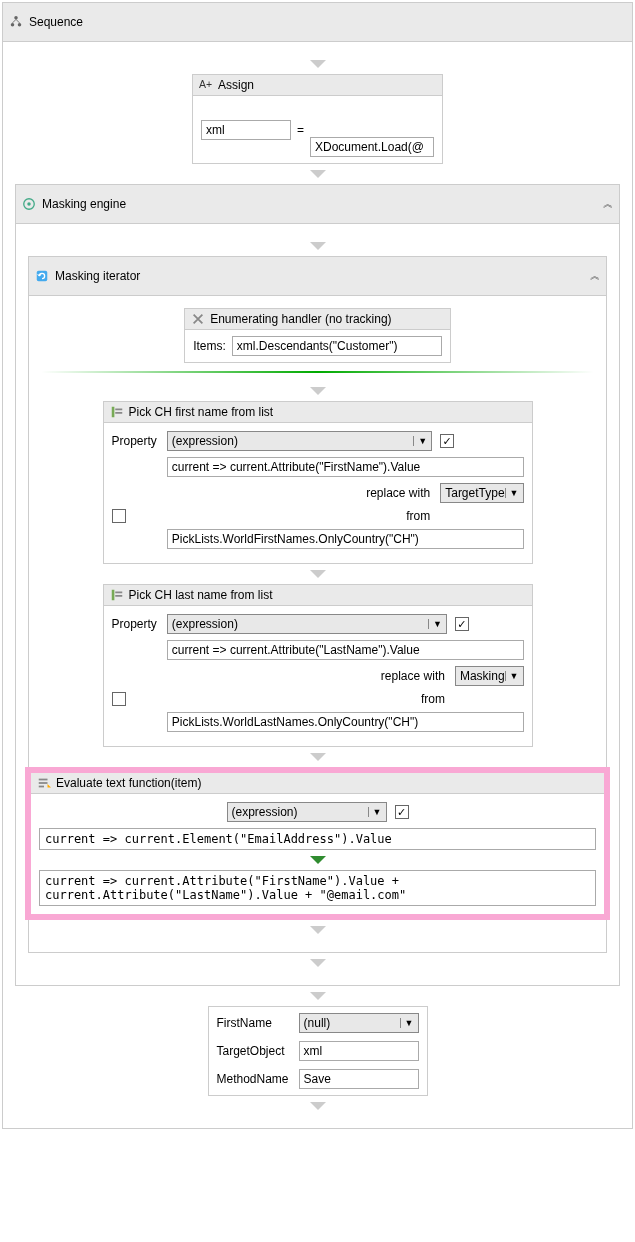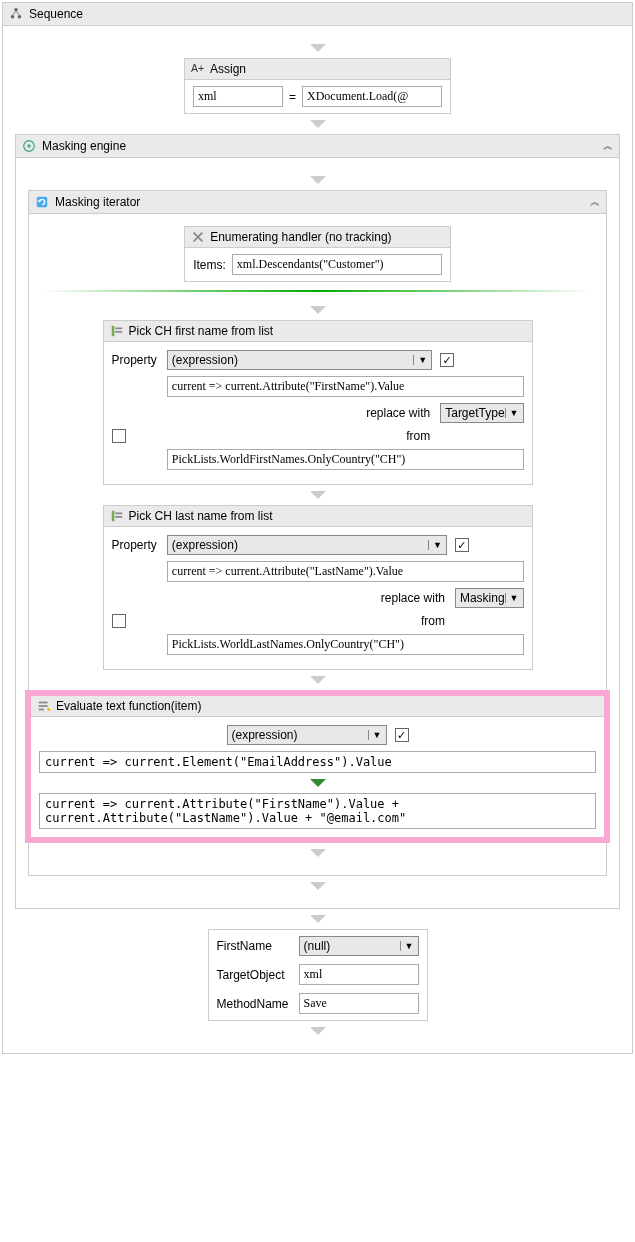--- a/index.html
+++ b/index.html
@@ -1,38 +1,38 @@
 <!DOCTYPE html>
 <html><head>
 <meta charset="utf-8">
 <style>
 * { box-sizing: border-box; font-family: "Segoe UI", Tahoma, sans-serif; font-size: 12px; }
 body { margin: 0; padding: 2px; background: #fff; width: 635px; }
 .panel { border: 1px solid #ccc; background: #fff; margin-bottom: 0; }
-.panel-header { background: #eaeaea; padding: 4px 6px; display: flex; align-items: center; gap: 6px; border-bottom: 1px solid #ccc; }
+.panel-header { background: #eaeaea; padding: 12px 6px; display: flex; align-items: center; gap: 6px; border-bottom: 1px solid #ccc; }
 .panel-header .collapse-btn { margin-left: auto; font-size: 10px; color: #555; cursor: pointer; }
 .panel-body { padding: 12px; display: flex; flex-direction: column; align-items: center; }
 .arrow-down { width: 0; height: 0; border-left: 8px solid transparent; border-right: 8px solid transparent; border-top: 8px solid #999; margin: 6px auto; opacity: 0.5; }
 .arrow-down.green { border-top-color: #1a7f1a; opacity: 0.9; }
 .box { border: 1px solid #ccc; background: #fff; }
 .box-header { background: #eaeaea; padding: 3px 6px; display: flex; align-items: center; gap: 5px; border-bottom: 1px solid #ccc; }
 .box-body { padding: 6px 8px; }
 .assign-row { display: flex; align-items: center; gap: 6px; }
 .input-field { border: 1px solid #aaa; padding: 2px 4px; background: #fff; min-height: 20px; font-family: Consolas, monospace; font-size: 12px; }
 .input-field.short { width: 90px; }
-.input-field.med { width: 140px; }
+.input-field.med { width: 124px; margin-top: 35px; }
 .green-sep { height: 2px; width: 100%; background: linear-gradient(to right, transparent, #0a0, transparent); margin: 8px 0; }
 .icon { width: 14px; height: 14px; display: inline-block; flex-shrink: 0; }
 .collapse-icon { font-family: monospace; }
 .form-table { display: grid; grid-template-columns: auto 1fr auto; gap: 6px 8px; align-items: center; }
 .form-table .label { text-align: right; padding-right: 2px; }
 .combo { border: 1px solid #888; background: #e8e8e8; padding: 2px 4px; display: flex; align-items: center; min-height: 20px; }
 .combo .drop { margin-left: auto; font-size: 9px; border-left: 1px solid #888; padding-left: 4px; }
 .checkbox { width: 14px; height: 14px; border: 1px solid #666; display: inline-flex; align-items: center; justify-content: center; font-size: 11px; background: #fff; }
-.mono { font-family: Liberation Serif, serif; font-size: 12px; }
+.mono { font-family: Liberation Sans, sans-serif; font-size: 12px; }
 .full-width-input { border: 1px solid #aaa; padding: 3px 5px; background: #fff; width: 100%; }
 .full-width-input.mono { font-family: Consolas, monospace; }
 .center-group { display: flex; justify-content: center; align-items: center; gap: 8px; }
 .pick-box { border: 1px solid #ccc; width: 430px; }
 .pick-body { padding: 8px; }
 .inv-table { display: grid; grid-template-columns: auto 1fr; gap: 8px 10px; align-items: center; }
 .inv-box { width: 220px; }
 .eval-box { width: 585px; border: 6px solid #f9a8d4; }
 .eval-body { padding: 8px; display: flex; flex-direction: column; gap: 6px; align-items: stretch; }
 svg { display: block; }

